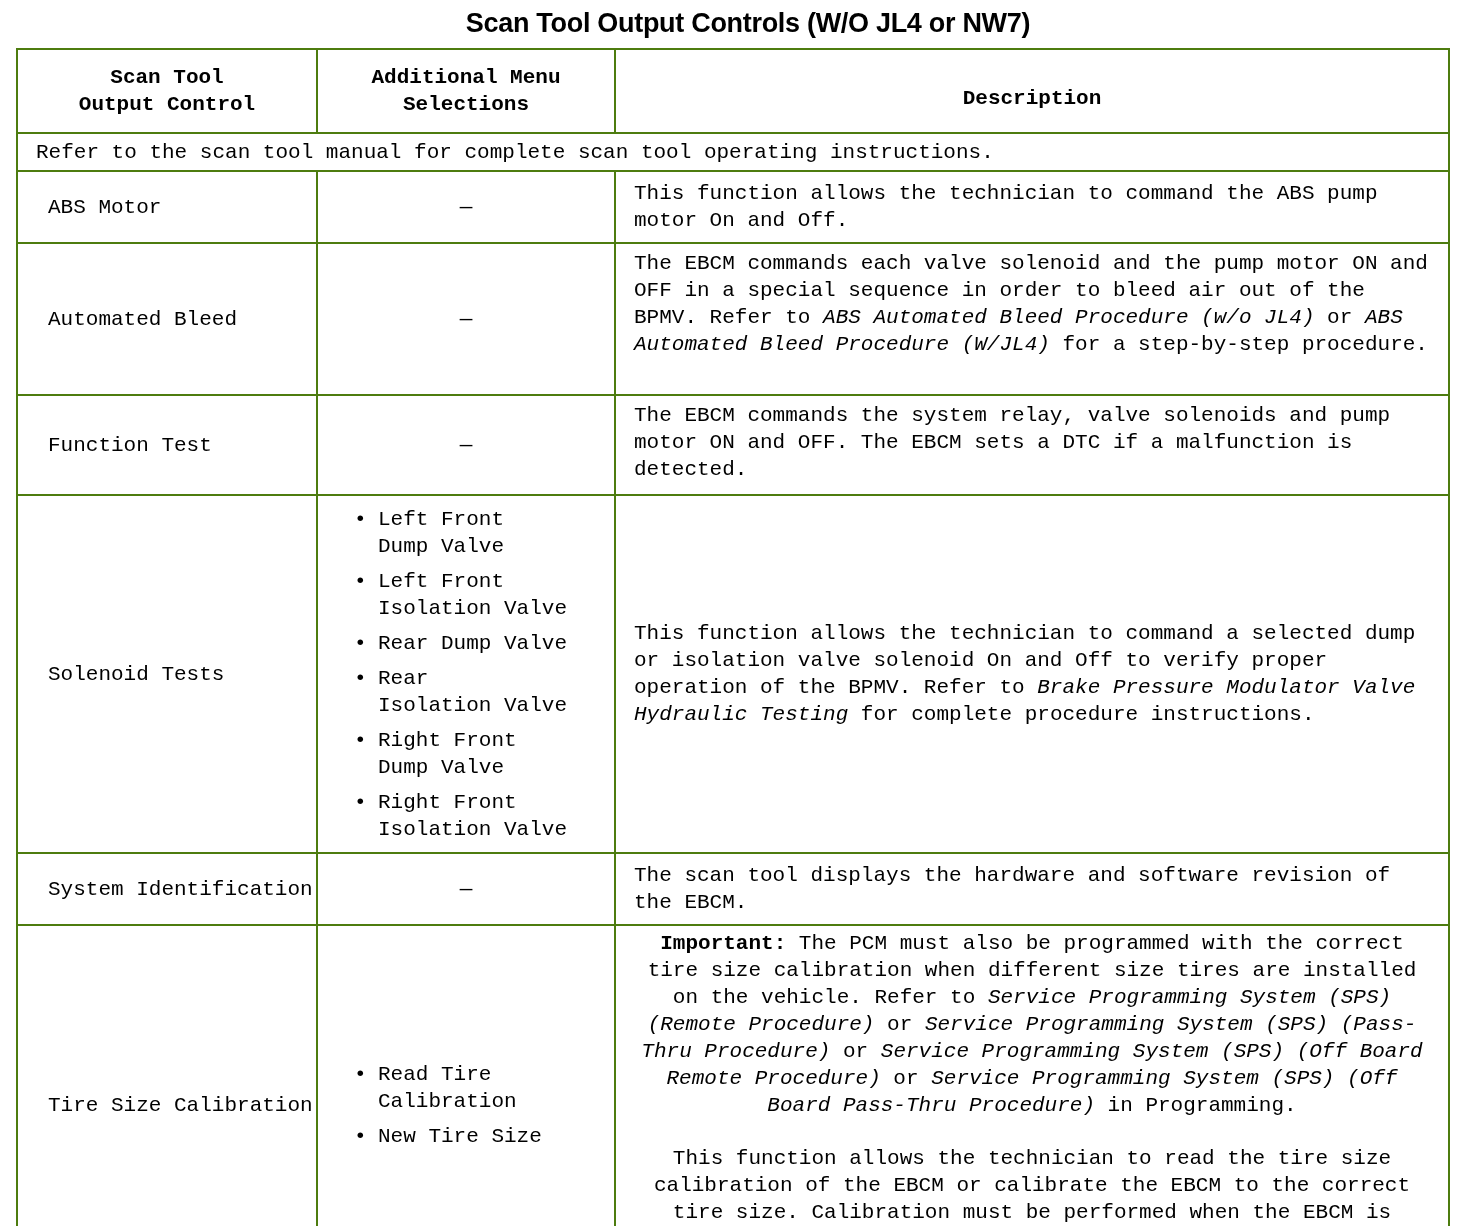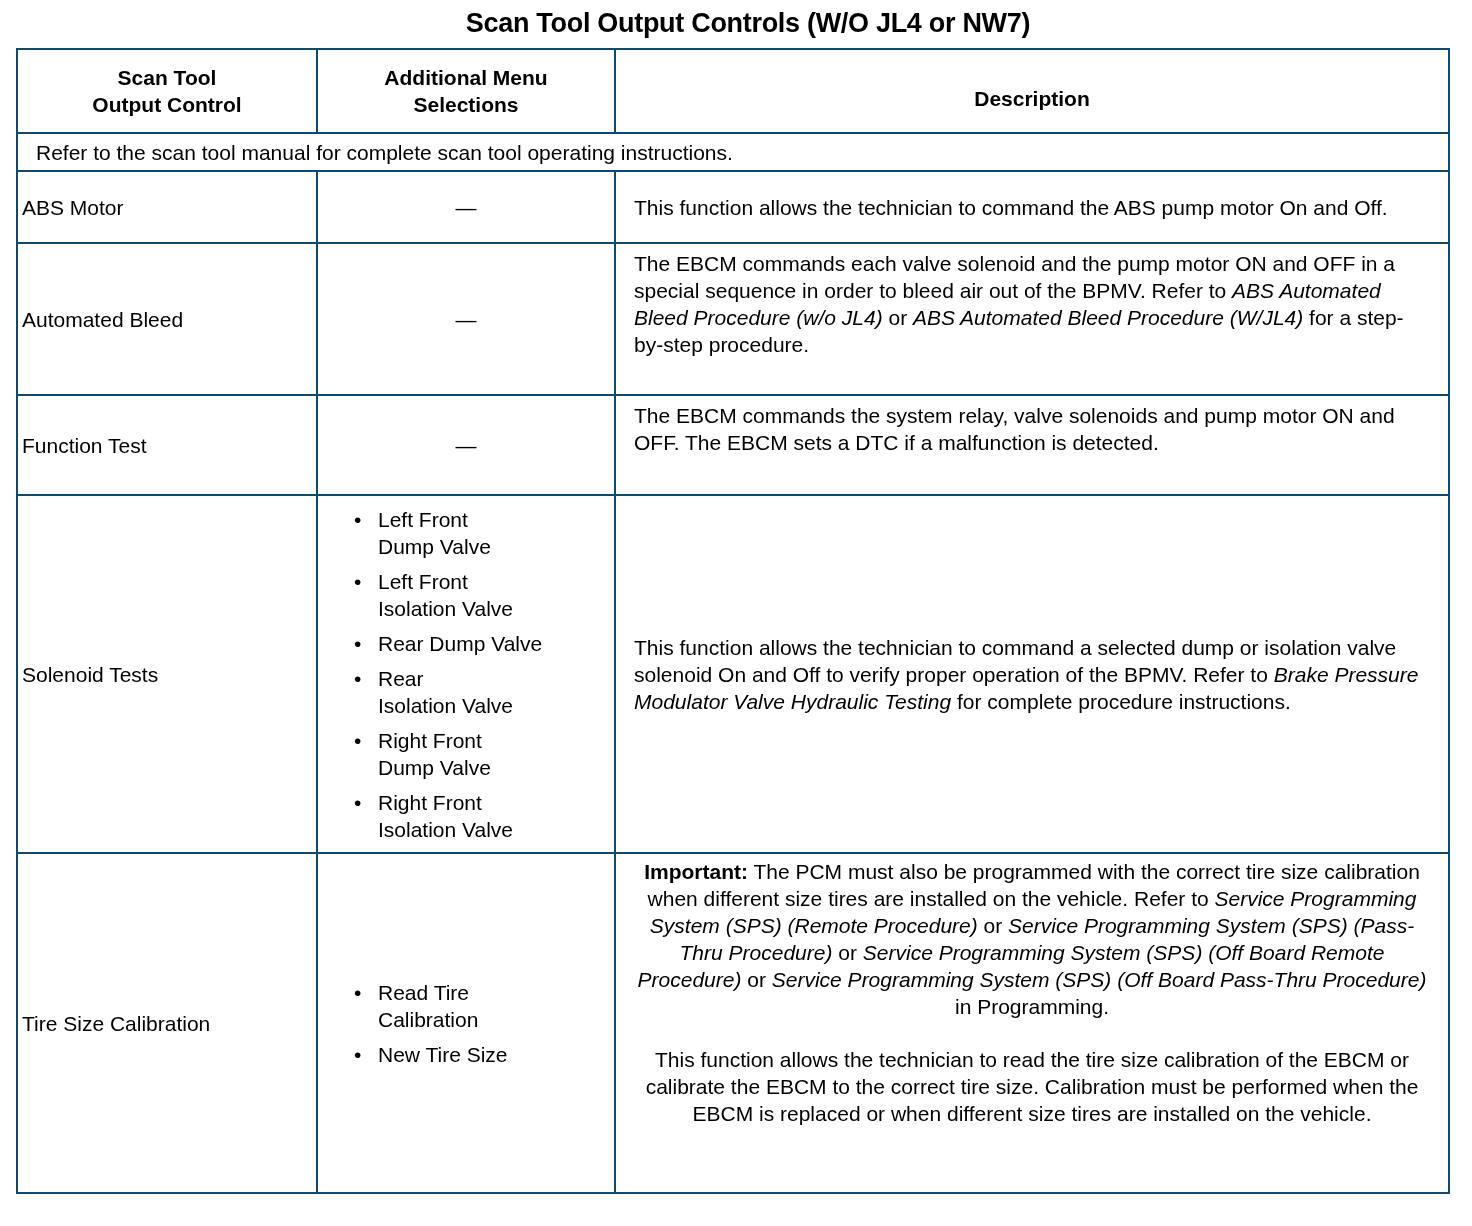--- a/index.html
+++ b/index.html
@@ -11,29 +11,29 @@
   .title {
     position: absolute; left: 12px; top: 8px; width: 1472px;
     text-align: center; font-weight: bold; font-size: 27px;
     font-family: "Liberation Sans", sans-serif; letter-spacing: -0.3px;
   }
   table {
     position: absolute; left: 16px; top: 48px;
     width: 1434px; border-collapse: collapse;
     font-size: 21px; line-height: 27px;
   }
-  td, th { border: 2px solid #0c4a6e; vertical-align: middle; padding: 0; }
+  td, th { border: 2px solid #4d7c0f; vertical-align: middle; padding: 0; font-family: Liberation Mono, monospace; }
   th { font-weight: bold; text-align: center; font-size: 21px; line-height: 27px; }
   .c1 { width: 298px; }
   .c2 { width: 296px; margin-left: 15px; }
   .c3 { }
   .hdr th { height: 62px; }
   .hdr th.desc { vertical-align: bottom; padding-bottom: 20px; }
   .note td { padding: 4px 18px; height: 28px; }
-  .ctl { padding-left: 4px; }
+  .ctl { padding-left: 30px; }
   .dash { text-align: center; }
   .desc-cell { padding: 4px 18px; }
   .desc-cell p { margin: 0; text-align: center; }
   ul.sel { list-style: none; margin: 0; padding: 6px 0 6px 36px; }
   ul.sel li { position: relative; padding-left: 24px; margin: 0 0 8px 0; }
   ul.sel li:last-child { margin-bottom: 0; }
   ul.sel li::before { content: "\2022"; position: absolute; left: 0; top: 0; }
   .sel-text { display: inline-block; white-space: pre-line; }
   i { font-style: italic; }
   .row-abs td { height: 62px; }
@@ -100,20 +100,25 @@
 Dump Valve</span></li>
         <li><span class="sel-text">Right Front
 Isolation Valve</span></li>
       </ul>
     </td>
     <td class="desc-cell">
       <span>This function allows the technician to command a selected dump or isolation valve solenoid On and Off to verify proper operation of the BPMV. Refer to </span><i>Brake Pressure Modulator Valve Hydraulic Testing</i><span> for complete procedure instructions.</span>
     </td>
   </tr>
 
+  <tr class="row-sys">
+    <td class="ctl">System Identification</td>
+    <td class="dash">—</td>
+    <td class="desc-cell">The scan tool displays the hardware and software revision of the EBCM.</td>
+  </tr>
 
   <tr class="row-tire">
     <td class="ctl">Tire Size Calibration</td>
     <td>
       <ul class="sel">
         <li><span class="sel-text">Read Tire
 Calibration</span></li>
         <li><span class="sel-text">New Tire Size</span></li>
       </ul>
     </td>

